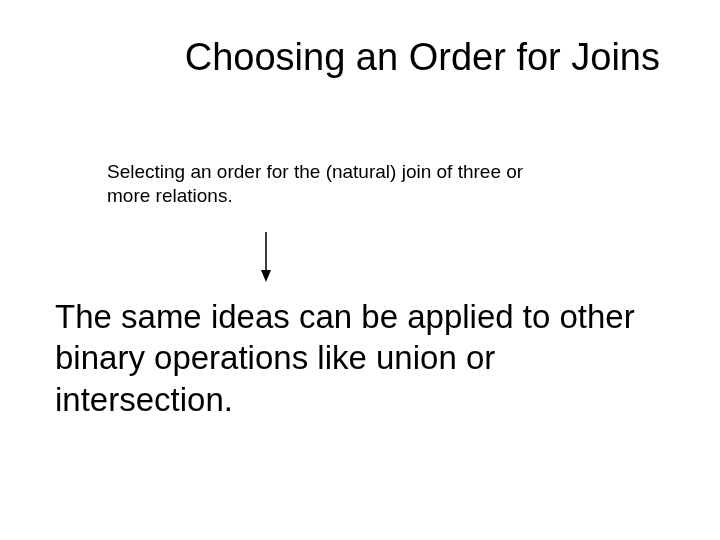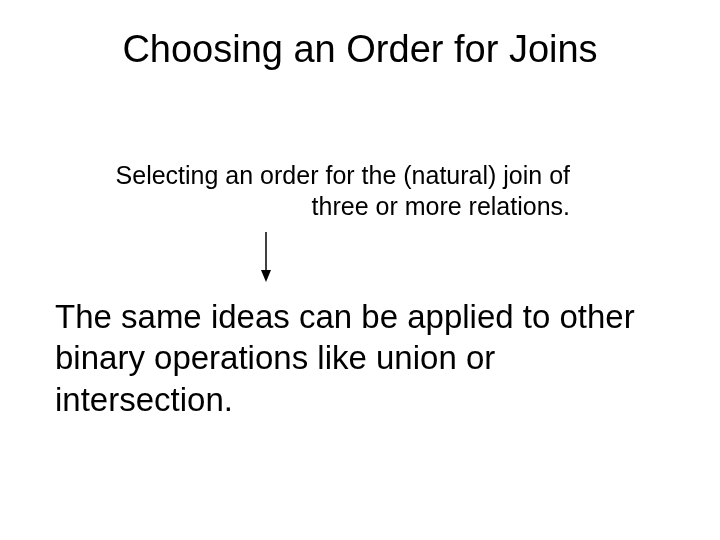--- a/index.html
+++ b/index.html
@@ -17,34 +17,33 @@
       overflow: hidden;
     }
     .slide {
       width: 100%;
       height: 100%;
       position: relative;
     }
     .title {
       font-size: 38px;
       font-weight: normal;
-      text-align: center;
-      padding-top: 28px;
+      text-align: right;
+      padding-top: 36px;
       padding-left: 60px;
       padding-right: 60px;
       letter-spacing: 0px;
     }
     .body-text-1 {
       position: absolute;
       top: 160px;
       left: 107px;
       right: 150px;
-      font-size: 25px;
+      font-size: 19px;
       line-height: 1.25;
-      text-align: right;
     }
     .arrow {
       position: absolute;
       top: 232px;
       left: 265px;
       width: 2px;
       height: 46px;
     }
     .arrow svg {
       position: absolute;

